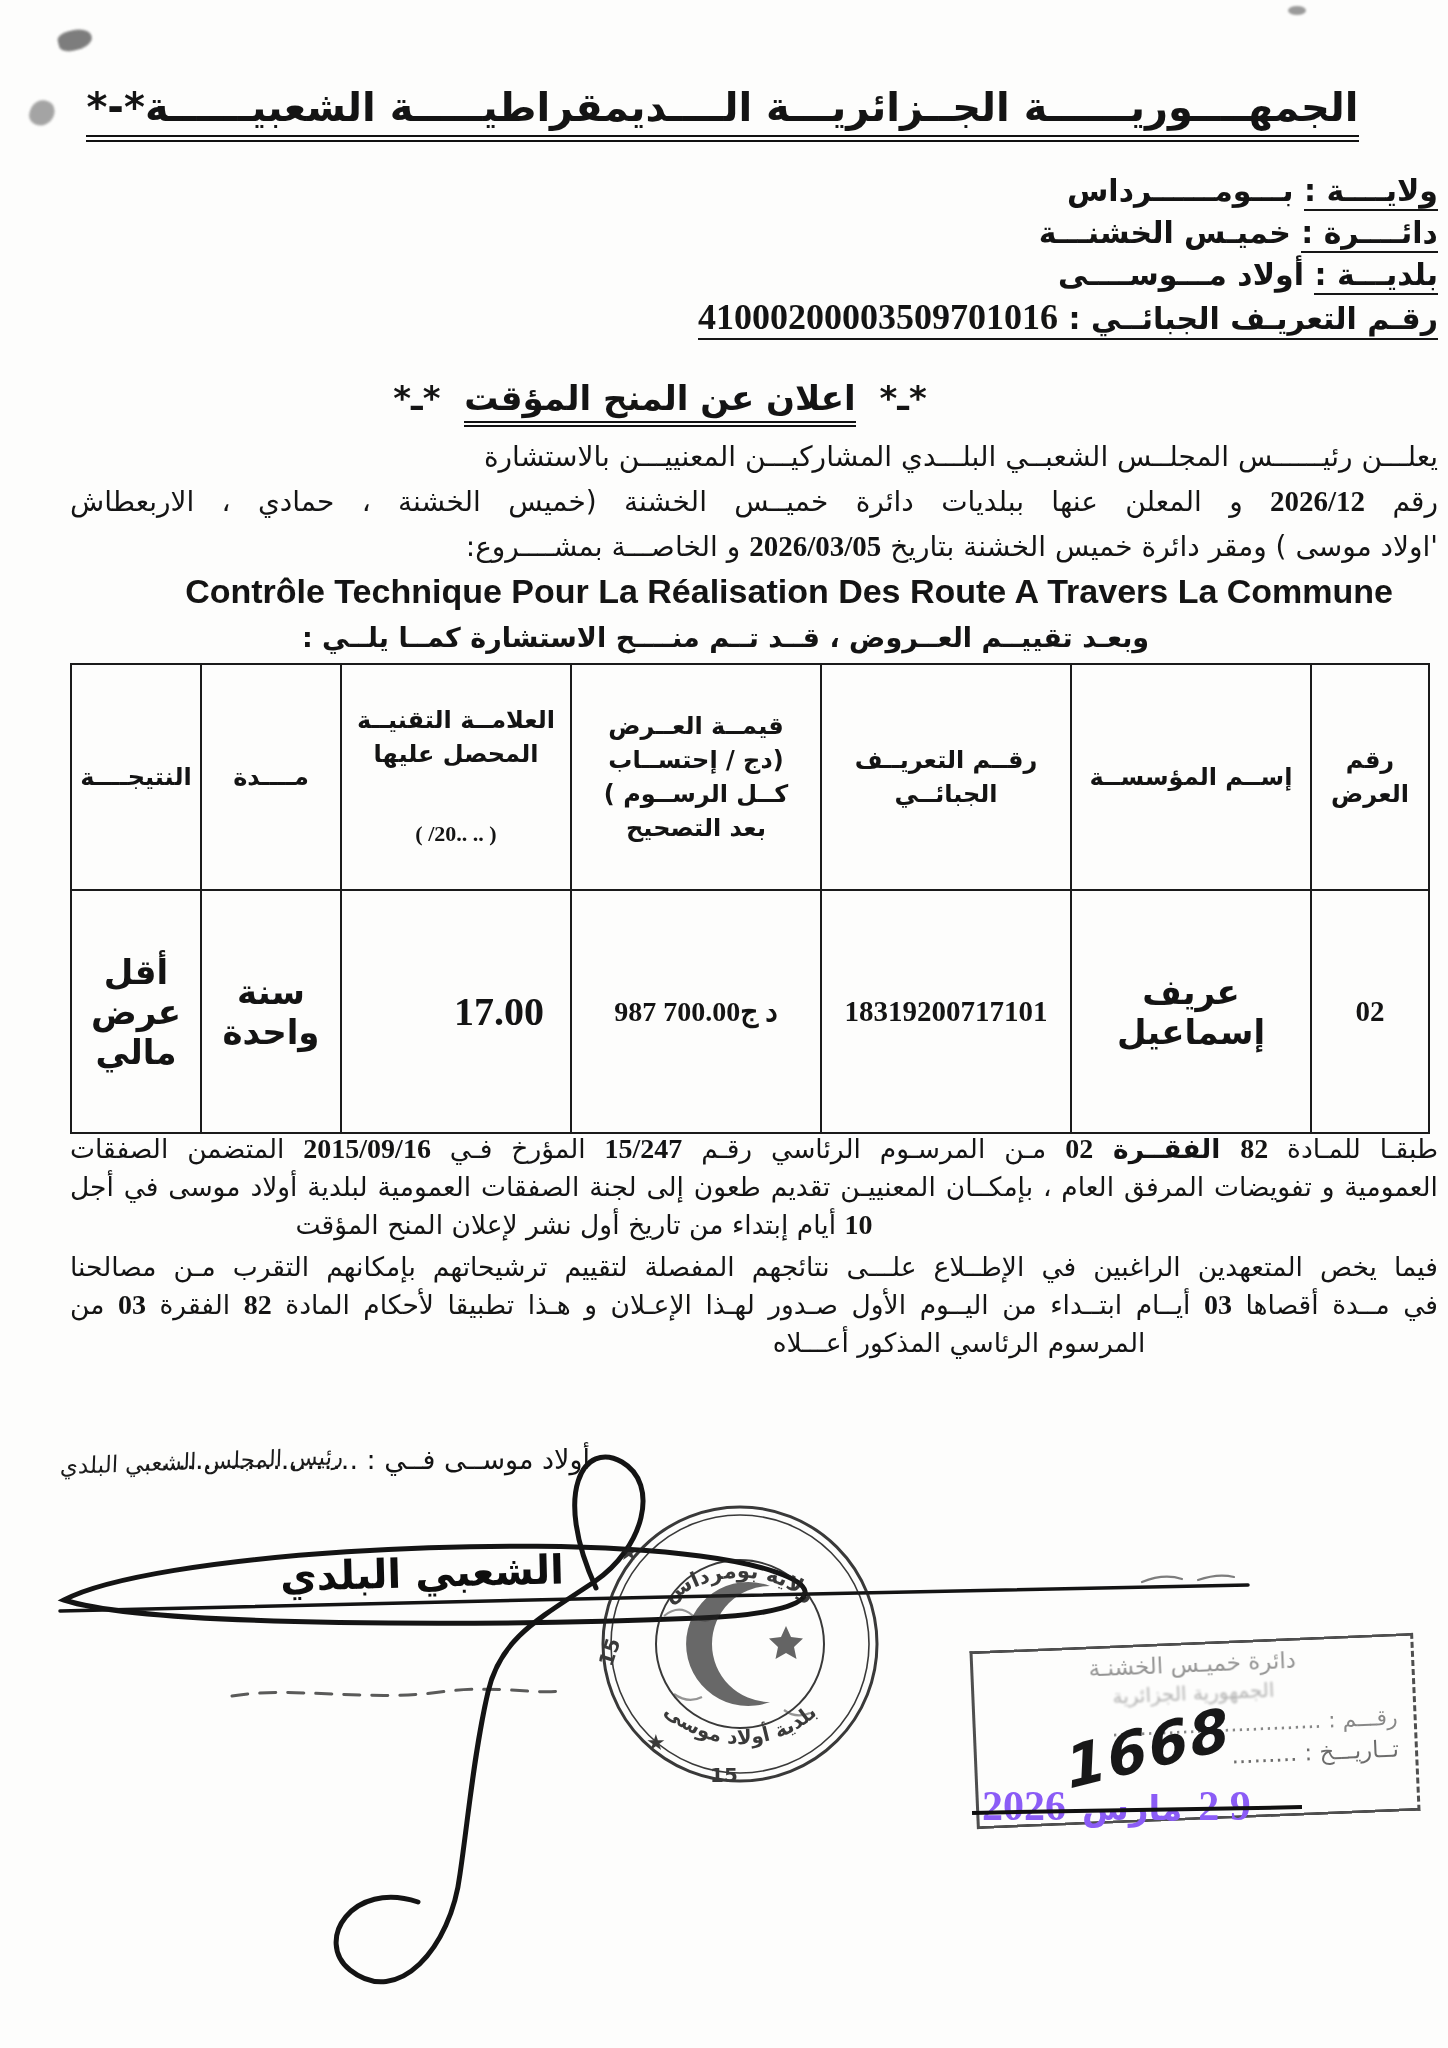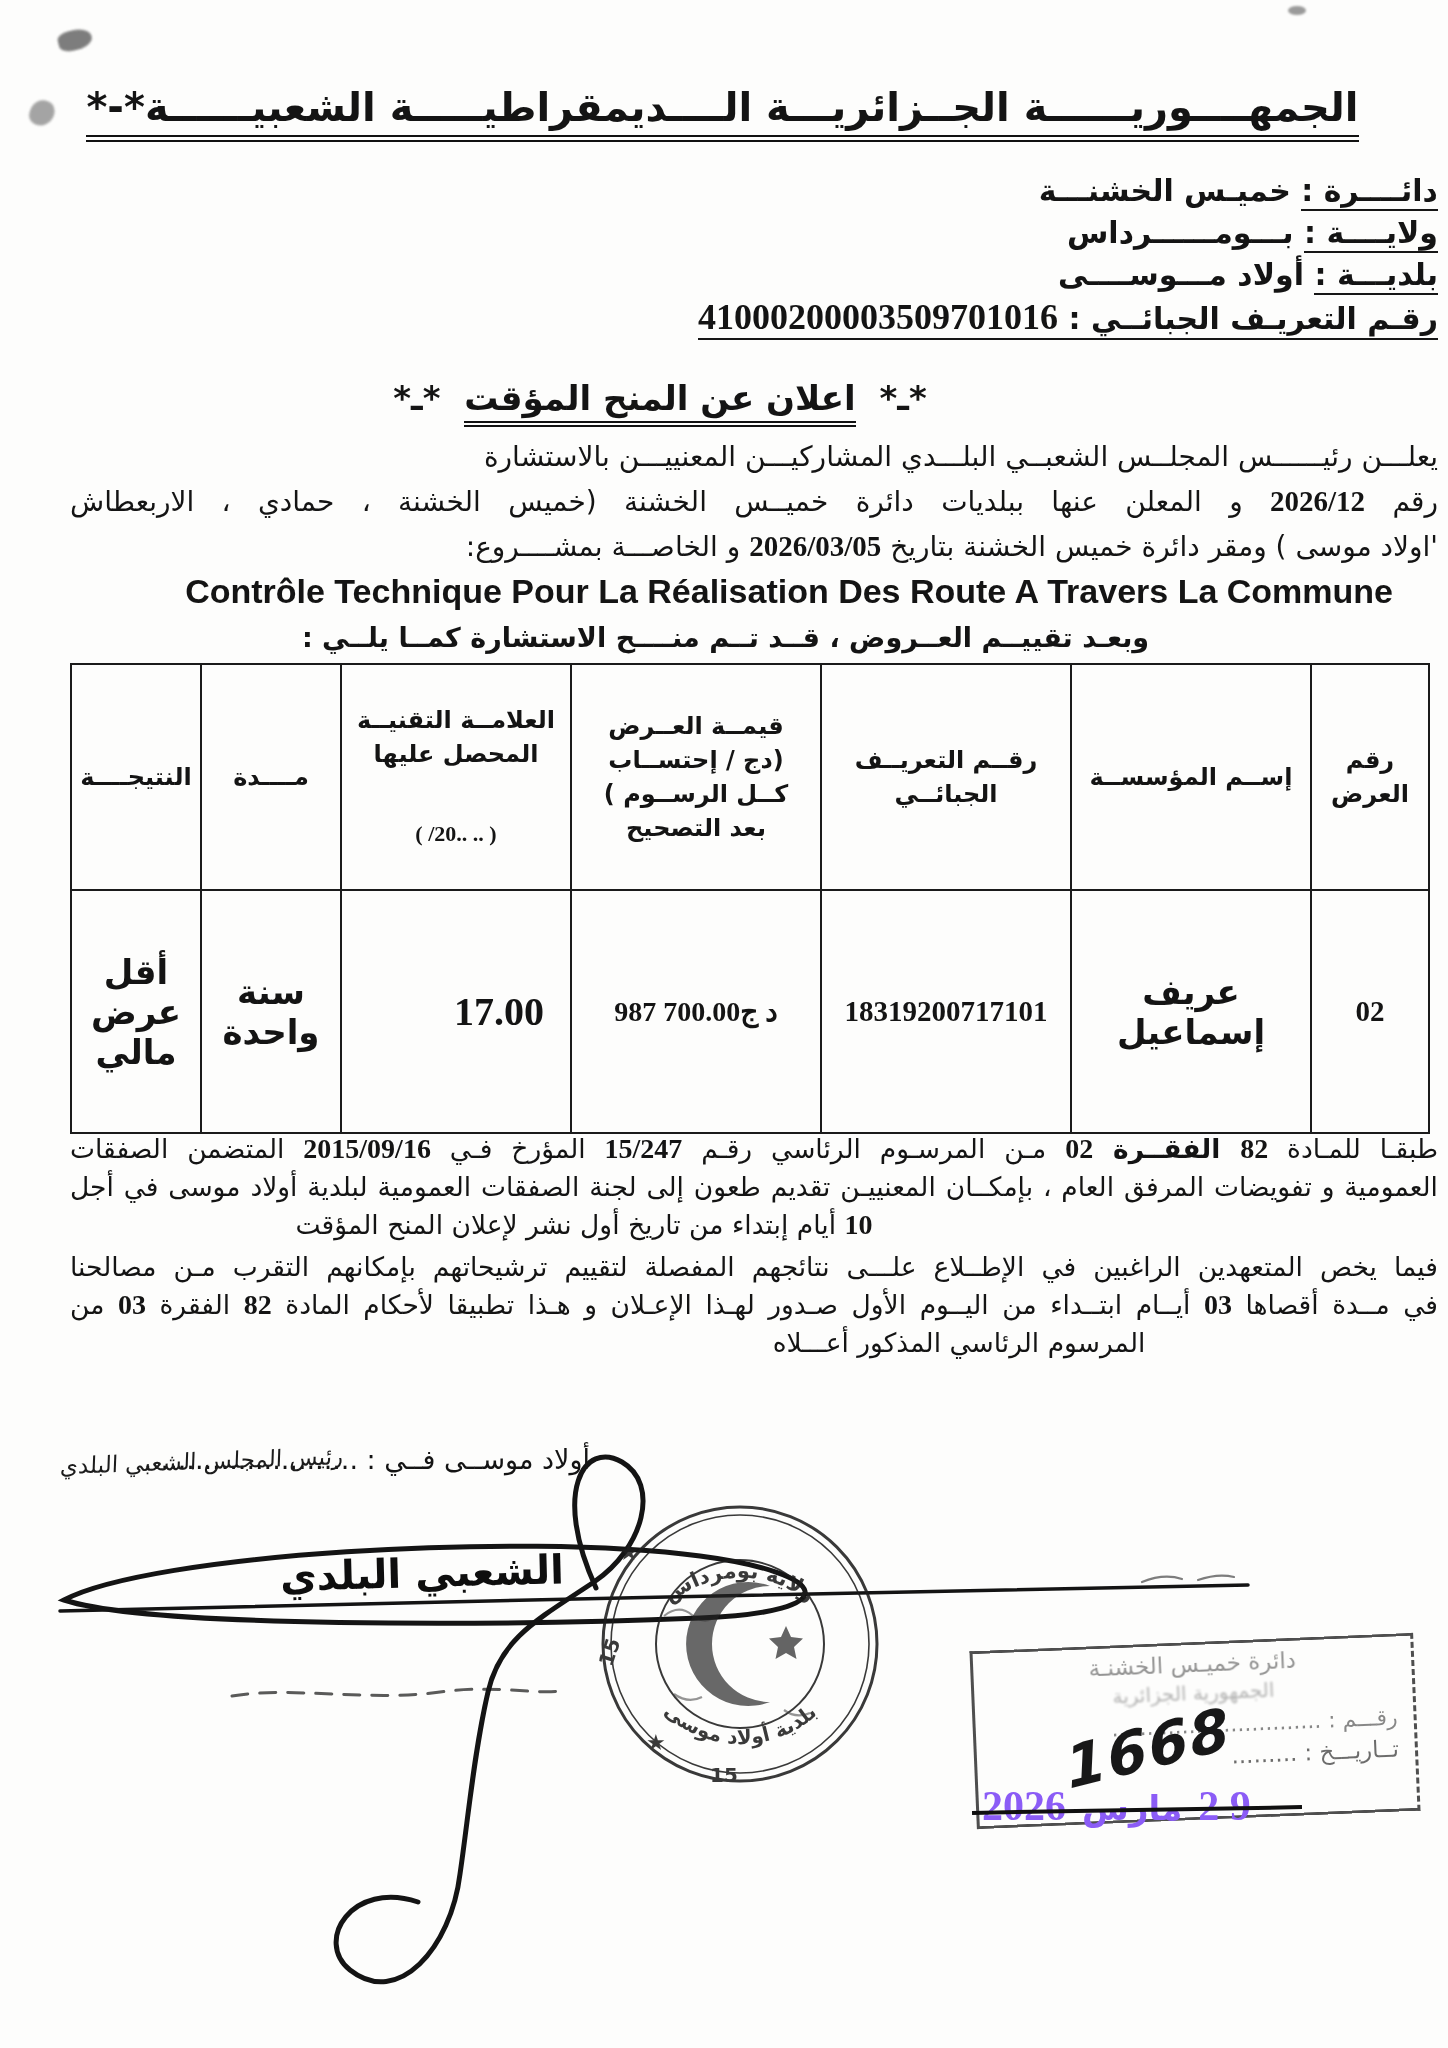--- a/index.html
+++ b/index.html
@@ -91,26 +91,26 @@
   <div class="noise n1"></div>
   <div class="noise n2"></div>
   <div class="noise n3"></div>
 
   <div class="hdr">
     <span class="hdr-in"><span>الجمهــــوريــــــة الجــزائريـــة الــــديمقراطيـــــة الشعبيــــــة</span><span>*-*</span></span>
   </div>
 
   <div class="info">
     <div>
+      <span class="ilab">ولايــــة :</span>
+      <span>بـــومــــــرداس</span>
+    </div>
+    <div>
       <span class="ilab">دائــــرة :</span>
       <span>خميـس الخشنـــة</span>
-    </div>
-    <div>
-      <span class="ilab">ولايــــة :</span>
-      <span>بـــومــــــرداس</span>
     </div>
     <div>
       <span class="ilab">بلديـــة :</span>
       <span>أولاد مـــوســــى</span>
     </div>
     <div>
       <span class="taxwrap">
         <span>رقـم التعريـف الجبائــي :</span>
         <span class="num taxnum">41000200003509701016</span>
       </span>

